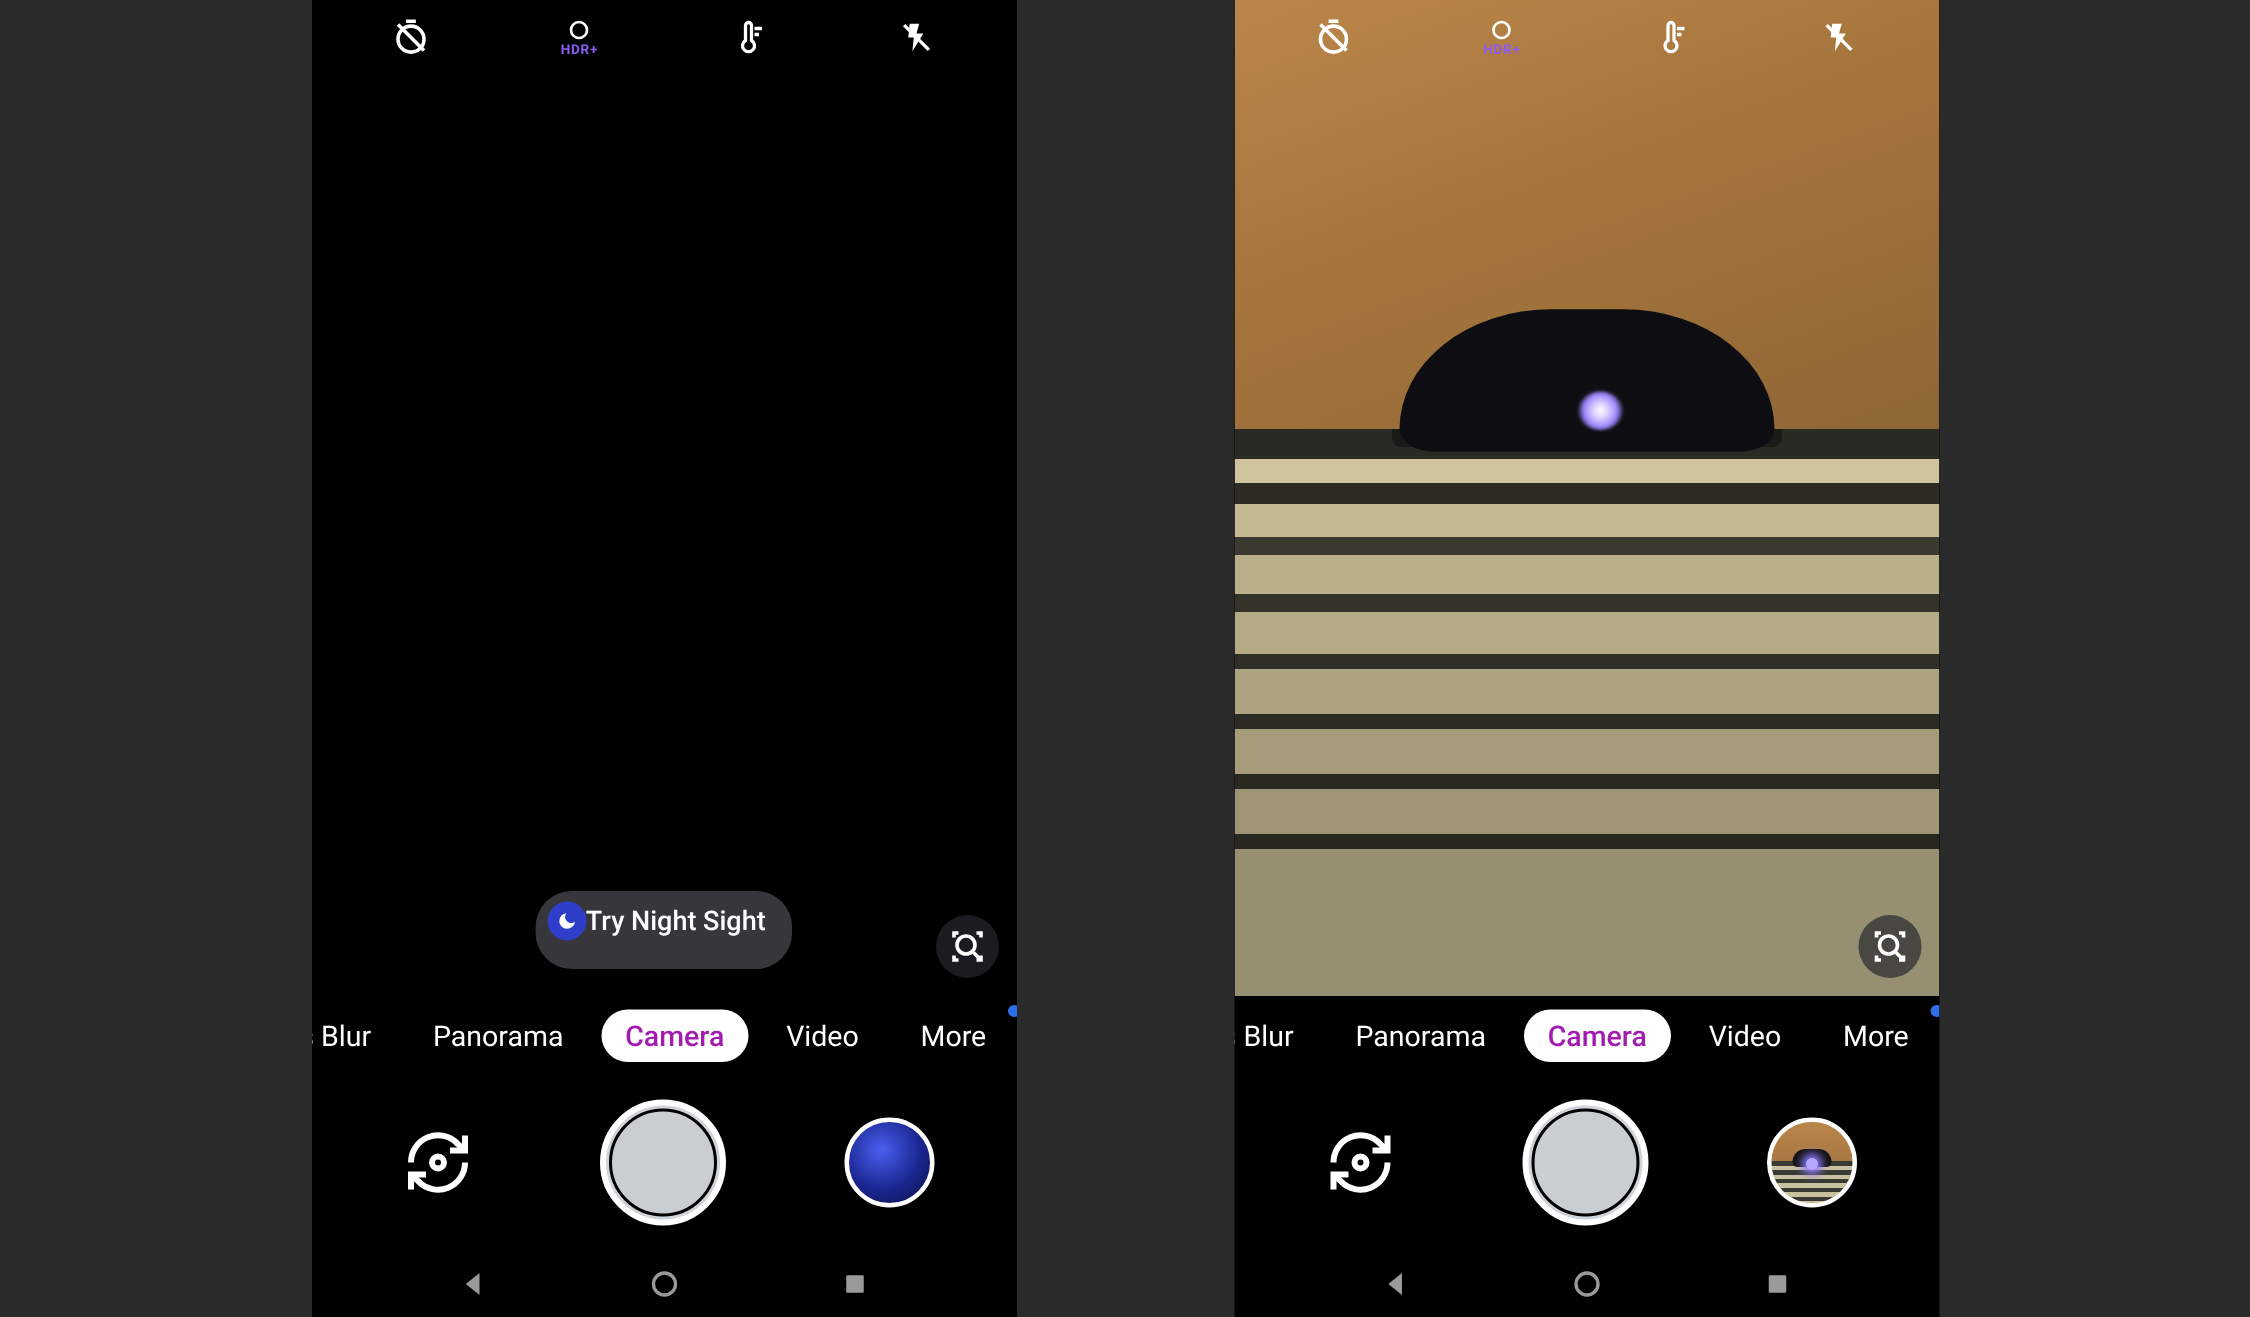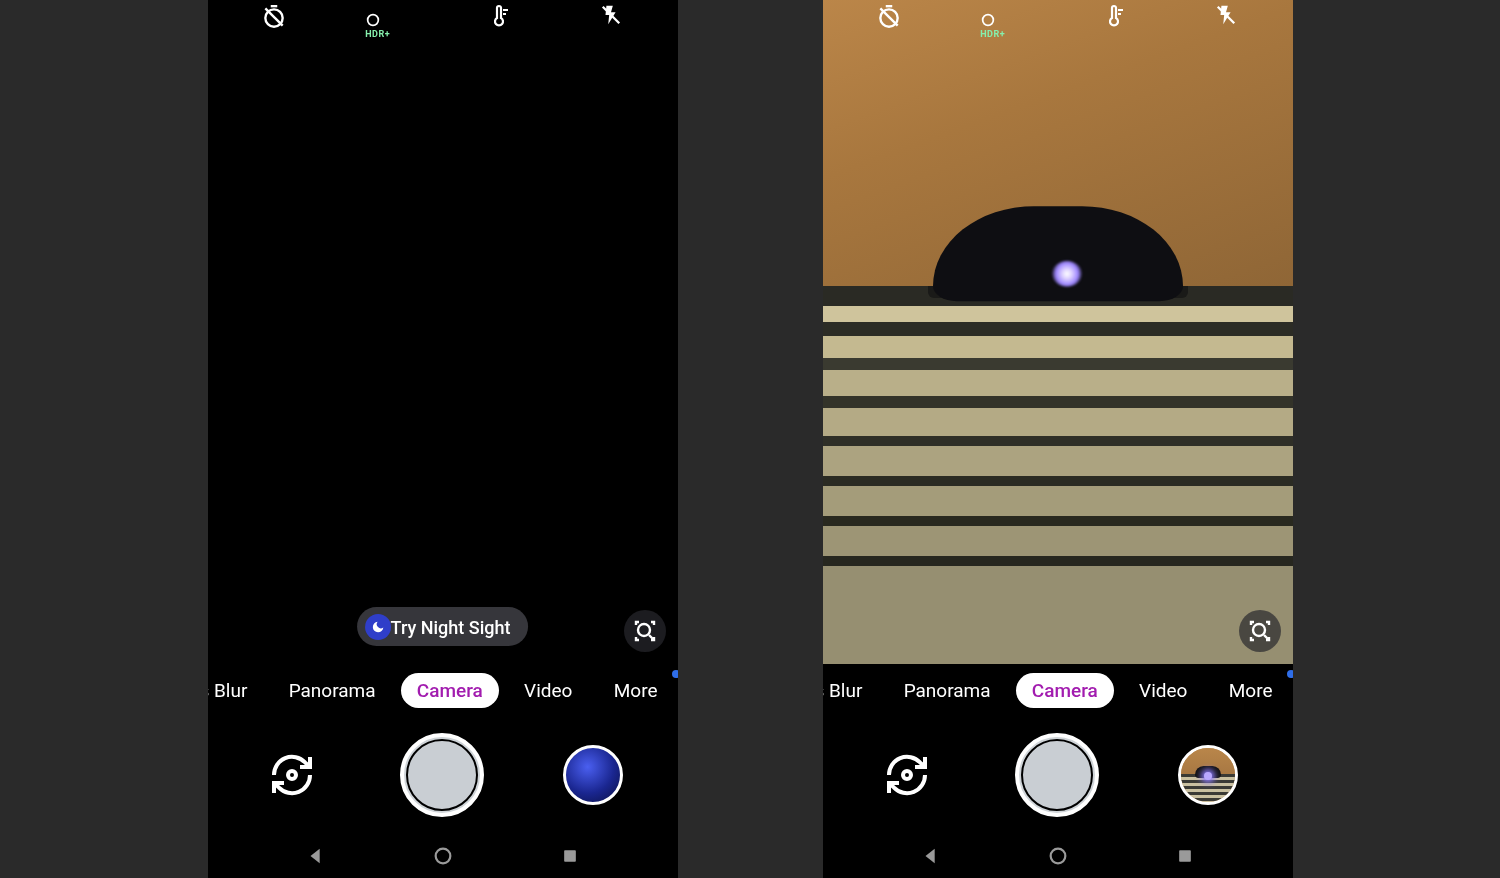--- a/index.html
+++ b/index.html
@@ -29,40 +29,40 @@
     justify-content: space-around;
     align-items: center;
     padding: 0 10px;
     position: relative;
     z-index: 5;
   }
   .topbar .iconbtn {
     width: 42px;
     height: 42px;
     display: flex;
-    align-items: flex-start;
+    align-items: center;
     justify-content: center;
-    color: #86efac;
+    color: #8b5cf6;
     cursor: pointer;
   }
   .viewfinder {
     flex: 1;
     position: relative;
     overflow: hidden;
   }
   .viewfinder.dark { background:#000; }
   .chip {
     position: absolute;
     bottom: 18px;
     left: 50%;
     transform: translateX(-50%);
     background: rgba(60,60,65,0.9);
     color: #fff;
     border-radius: 24px;
-    padding: 7px 18px 6px 8px;
+    padding: 7px 18px 19px 8px;
     display: flex;
     align-items: center;
     gap: 0;
     font-size: 18px;
     font-weight: 500;
     cursor: pointer;
   }
   .chip .moon {
     width: 26px;
     height: 26px;

